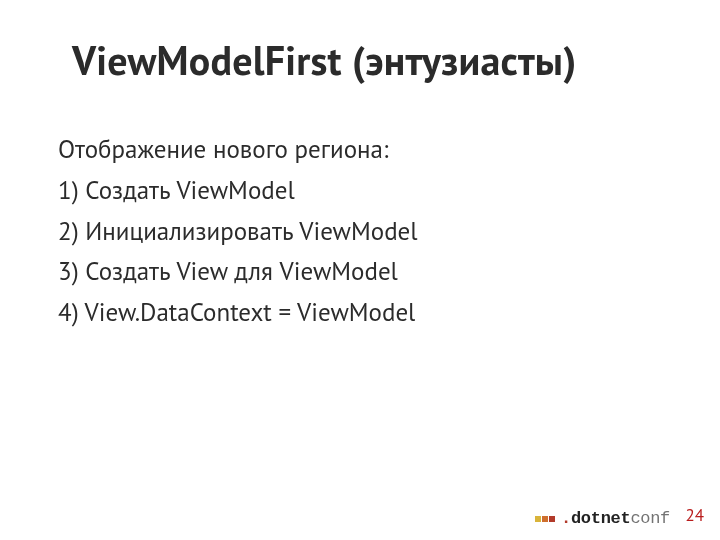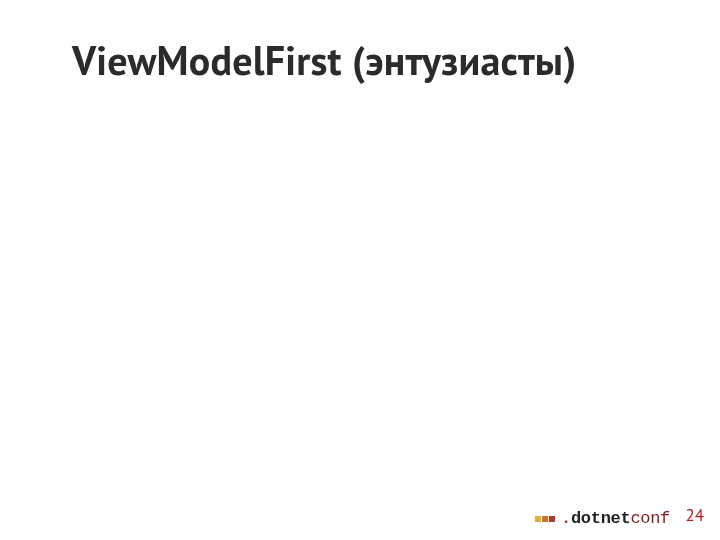--- a/index.html
+++ b/index.html
@@ -66,29 +66,36 @@
   .brand .sq span:nth-child(2){ background:#cf6f2e; }
   .brand .sq span:nth-child(3){ background:#b23a2a; }
   .brand-text {
     font-family: Consolas, "Courier New", monospace;
     font-size: 17px;
     font-weight: 700;
     color: #222;
     letter-spacing: -0.3px;
   }
   .brand-text .dot { color:#b23a2a; }
-  .brand-text .conf { font-weight: 400; color:#7f1d1d; }
+  .brand-text .conf { font-weight: 400; color:#737373; }
 </style>
 </head>
 <body>
 
 <div class="slide">
 
   <div class="title">ViewModelFirst (энтузиасты)</div>
 
+  <div class="body">
+    <p>Отображение нового региона:</p>
+    <p>1) Создать ViewModel</p>
+    <p>2) Инициализировать ViewModel</p>
+    <p>3) Создать View для ViewModel</p>
+    <p>4) View.DataContext = ViewModel</p>
+  </div>
 
   <div class="brand">
     <span class="sq">
       <span></span>
         <span></span>
         <span></span>
     </span>
     <span class="brand-text">
       <span class="dot">.</span><span>dotnet</span><span class="conf">conf</span>
     </span>

